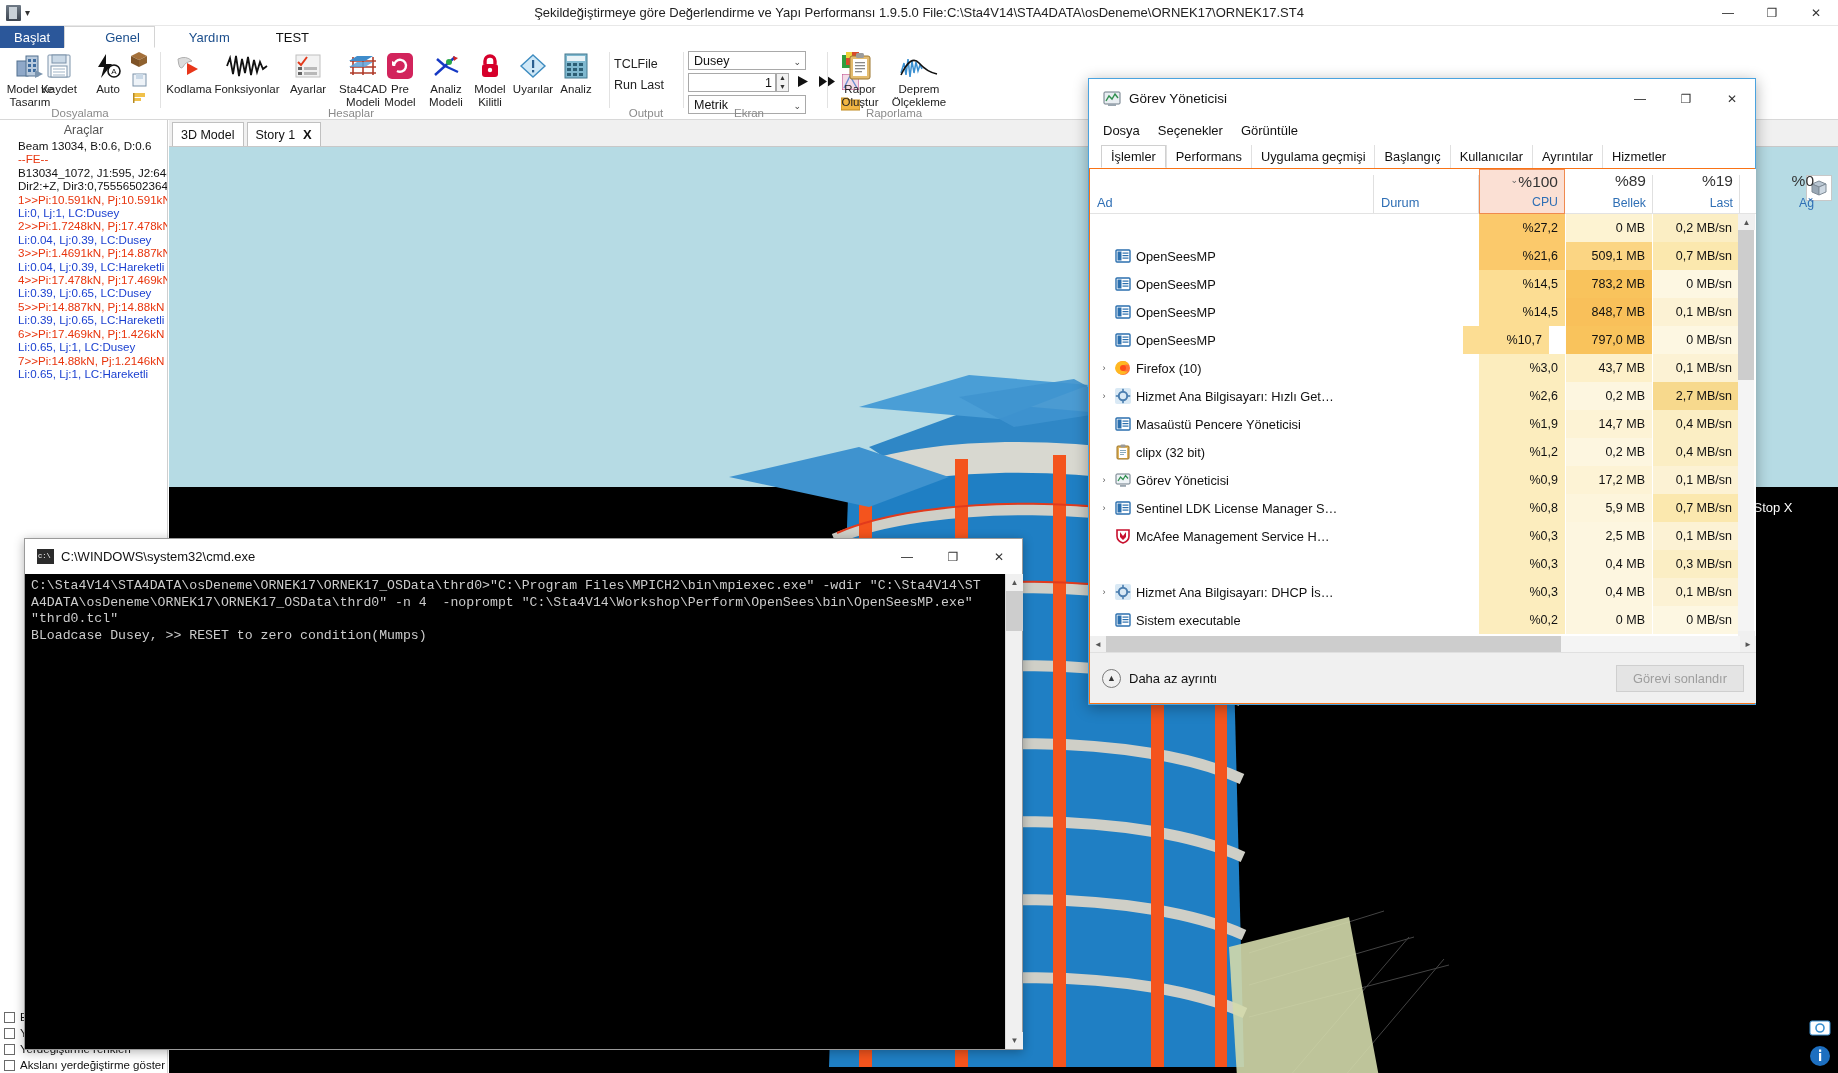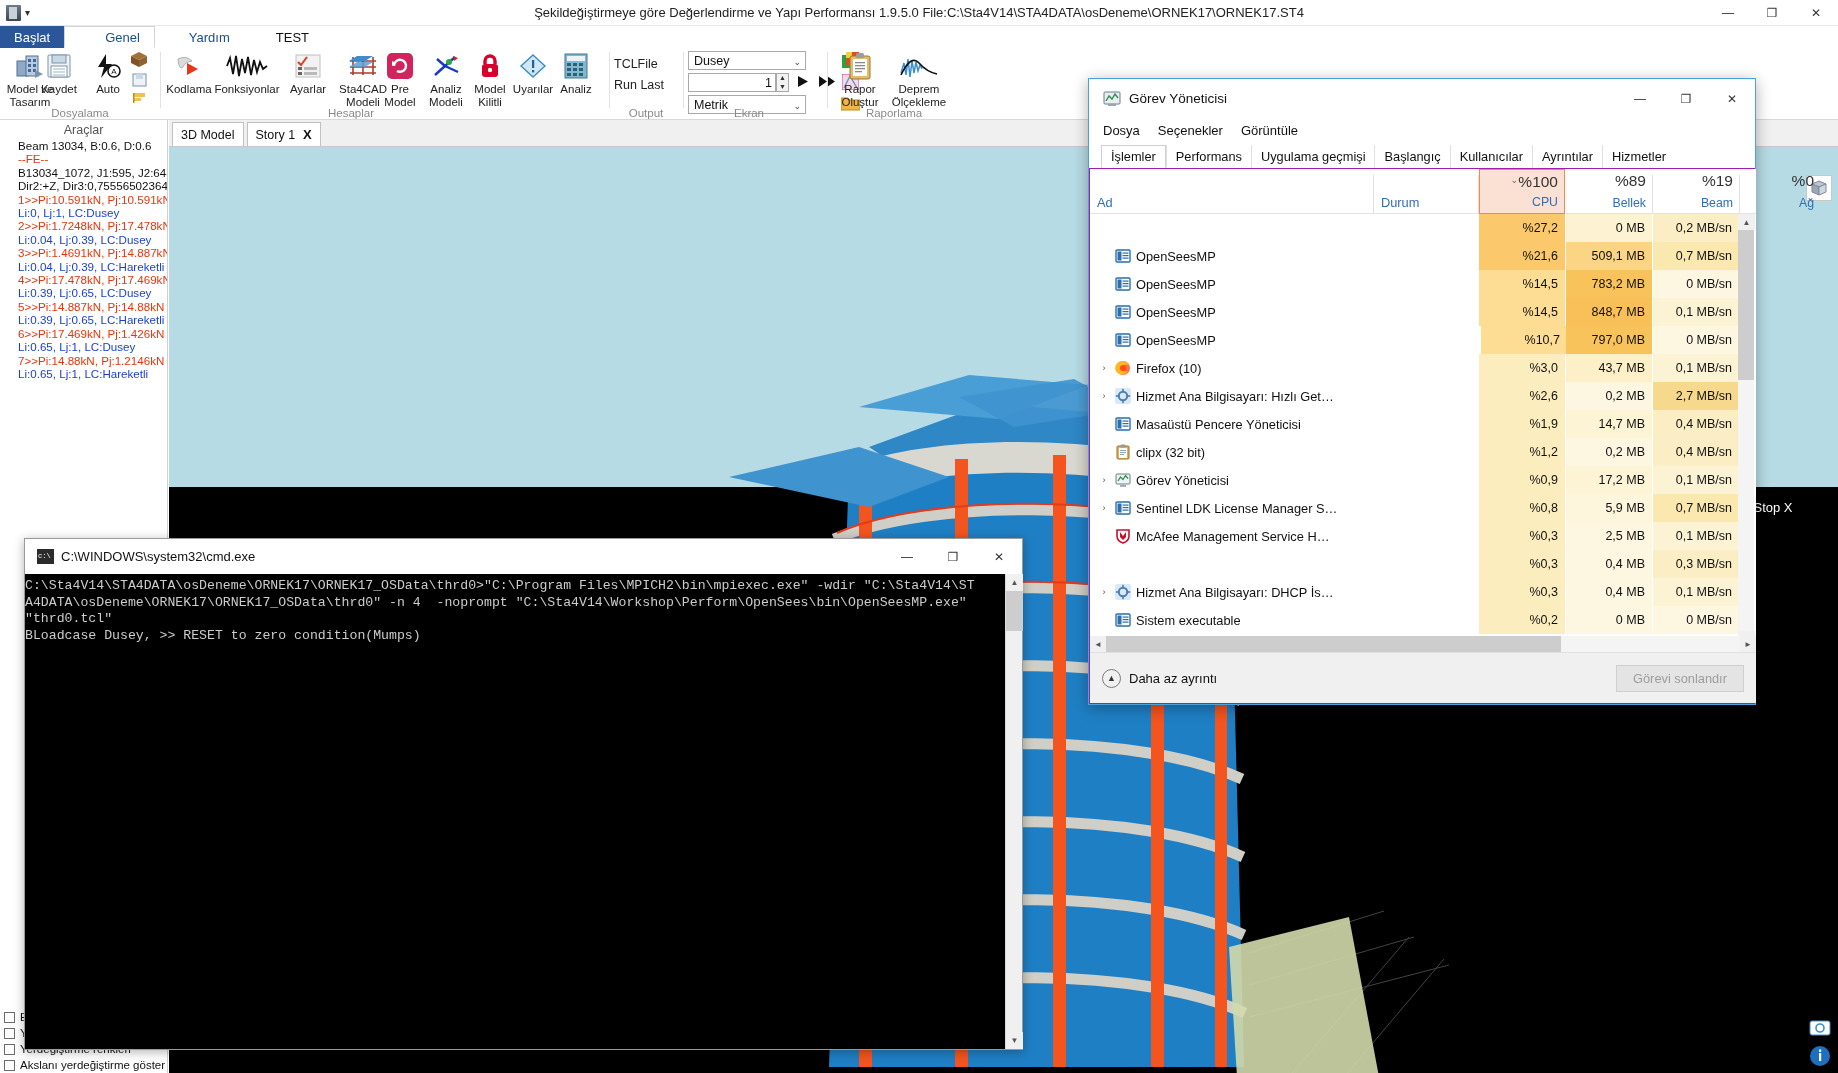--- a/index.html
+++ b/index.html
@@ -87,27 +87,27 @@
   
   #cmd { left:24px; top:538px; width:999px; height:512px; background:#fff; border:1px solid #9a9a9a; box-shadow:0 2px 10px rgba(0,0,0,.3); }
   #cmd-title { height:35px; display:flex; align-items:center; background:#fff; }
   #cmd-ico { width:17px; height:15px; margin:0 7px 0 12px; background:#2b2b2b; position:relative; }
   #cmd-ico:after{content:"c:\\";position:absolute;color:#fff;font-size:7px;left:1px;top:3px;font-family:"Liberation Mono",monospace;}
   #cmd-title .t { font-size:13px; color:#111; }
   #cmd-wc { margin-left:auto; display:flex; }
   #cmd-wc .wbtn { width:46px; height:34px; }
   #cmd-body { position:absolute; left:0; top:35px; width:997px; height:475px; background:#000; color:#ccc;
               font-family:"Liberation Mono", monospace; font-size:13.2px; line-height:16.5px;
-              padding:4px 0 0 0; white-space:pre; overflow:hidden; }
+              padding:4px 0 0 6px; white-space:pre; overflow:hidden; }
   #cmd-sb { position:absolute; right:0; top:35px; width:17px; height:475px; background:#f0f0f0; border-left:1px solid #ddd; }
   .sb-arrow { width:17px; height:17px; display:flex;align-items:center;justify-content:center;font-size:8px;color:#555;background:#f0f0f0;}
   #cmd-sb .thumb { position:absolute; left:0; top:17px; width:17px; height:40px; background:#cdcdcd; }
 
   
-  #tm { left:1088px; top:78px; width:668px; height:627px; background:#a21caf; border:1px solid #4aa3df; box-shadow:0 3px 14px rgba(0,0,0,.32); }
+  #tm { left:1088px; top:78px; width:668px; height:627px; background:#f97316; border:1px solid #4aa3df; box-shadow:0 3px 14px rgba(0,0,0,.32); }
   #tm-title { height:39px; display:flex; align-items:center; background:#fff; }
   #tm-ico { width:18px; height:16px; margin:0 8px 0 14px; position:relative; }
   #tm-title .t { font-size:13.5px; color:#111; }
   #tm-wc { margin-left:auto; display:flex; }
   #tm-wc .wbtn { width:46px; height:38px; }
   #tm-menu { height:25px; background:#fff; display:flex; align-items:center; padding-left:14px; gap:18px; font-size:13px; color:#111; }
   #tm-tabs { height:25px; background:#fff; display:flex; align-items:flex-end; padding-left:12px; }
   .tmtab { height:23px; padding:0 9px; font-size:12.8px; display:flex; align-items:center; color:#111;
            border-left:1px solid #e0e0e0; }
   .tmtab.active { background:#fff; border:1px solid #d0d0d0; border-bottom:1px solid #fff; position:relative; z-index:2;}
@@ -661,21 +661,21 @@
         <span class="big">%100</span>
         <span class="sub">CPU</span>
       </div>
       <div class="hcell" style="left:476px;width:86px">
         <span class="big">%89</span>
         <span class="sub">Bellek</span>
       </div>
       <div class="hsep" style="left:562px"></div>
       <div class="hcell" style="left:563px;width:86px">
         <span class="big">%19</span>
-        <span class="sub">Beam</span>
+        <span class="sub">Last</span>
       </div>
       <div class="hsep" style="left:649px"></div>
       <div class="hcell" style="left:650px;width:80px">
         <span class="big">%0</span>
         <span class="sub">Ağ</span>
       </div>
     </div>
     <div id="tm-rows">
         <div class="trow">
           <div class="tval" style="left: 284px; width: 104px; background: rgb(255, 255, 255);"></div>
@@ -756,21 +756,21 @@
                 <g fill="#2b6fae">
                   <rect x="7.5" y="4.5" width="6" height="1.2"></rect>
                   <rect x="7.5" y="7" width="6" height="1.2"></rect>
                   <rect x="7.5" y="9.5" width="6" height="1.2"></rect>
                 </g>
               </svg>
             </span>
             <span>OpenSeesMP</span>
           </div>
           <div class="tval" style="left: 284px; width: 104px; background: rgb(255, 255, 255);"></div>
-          <div class="tval" style="left: 373px; width: 86px; background: rgb(252, 221, 147); margin-left: 18px;">%10,7</div>
+          <div class="tval" style="left: 373px; width: 86px; background: rgb(252, 221, 147);">%10,7</div>
           <div class="tval" style="left: 476px; width: 86px; background: rgb(249, 195, 92);">797,0 MB</div>
           <div class="tval" style="left: 563px; width: 86px; background: rgb(253, 247, 226);">0 MB/sn</div>
         </div>
         <div class="trow">
           <div class="tname">
             <span class="chev">›</span>
             <span class="picon">
               <svg width="16" height="16" viewBox="0 0 16 16">
                 <circle cx="8" cy="8" r="7" fill="#ff7139"></circle>
                 <path d="M8 1 a7 7 0 0 1 6 4 q-5 -2 -8 3 q2 5 7 3 a7 7 0 0 1 -13 -3 q1 -7 8 -7 z" fill="#ffb822"></path>

